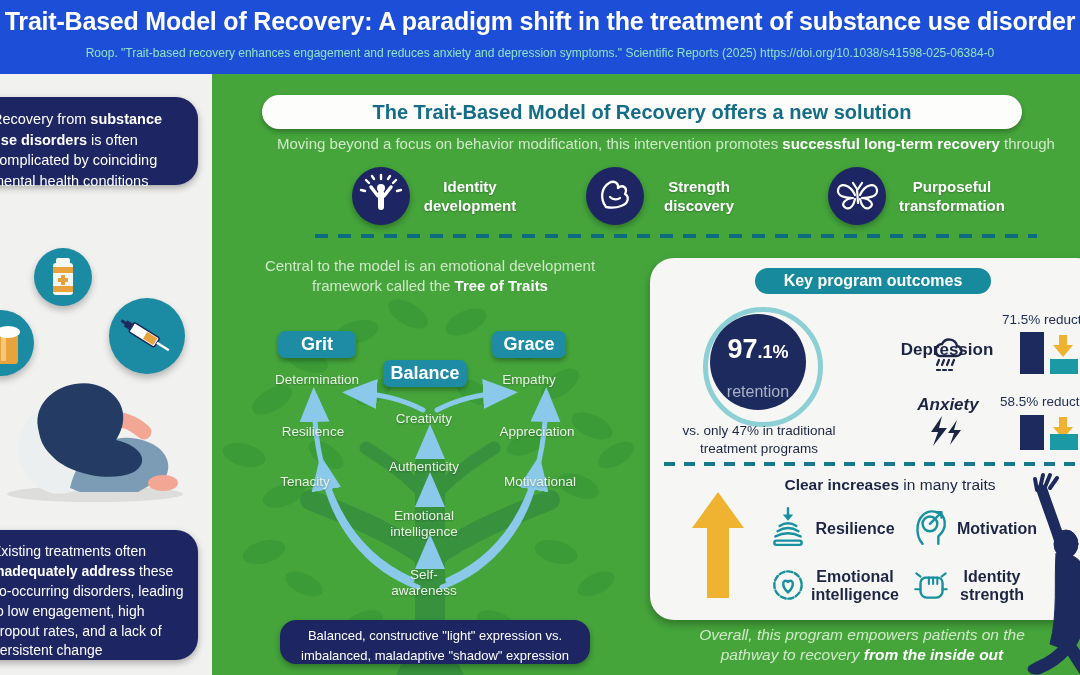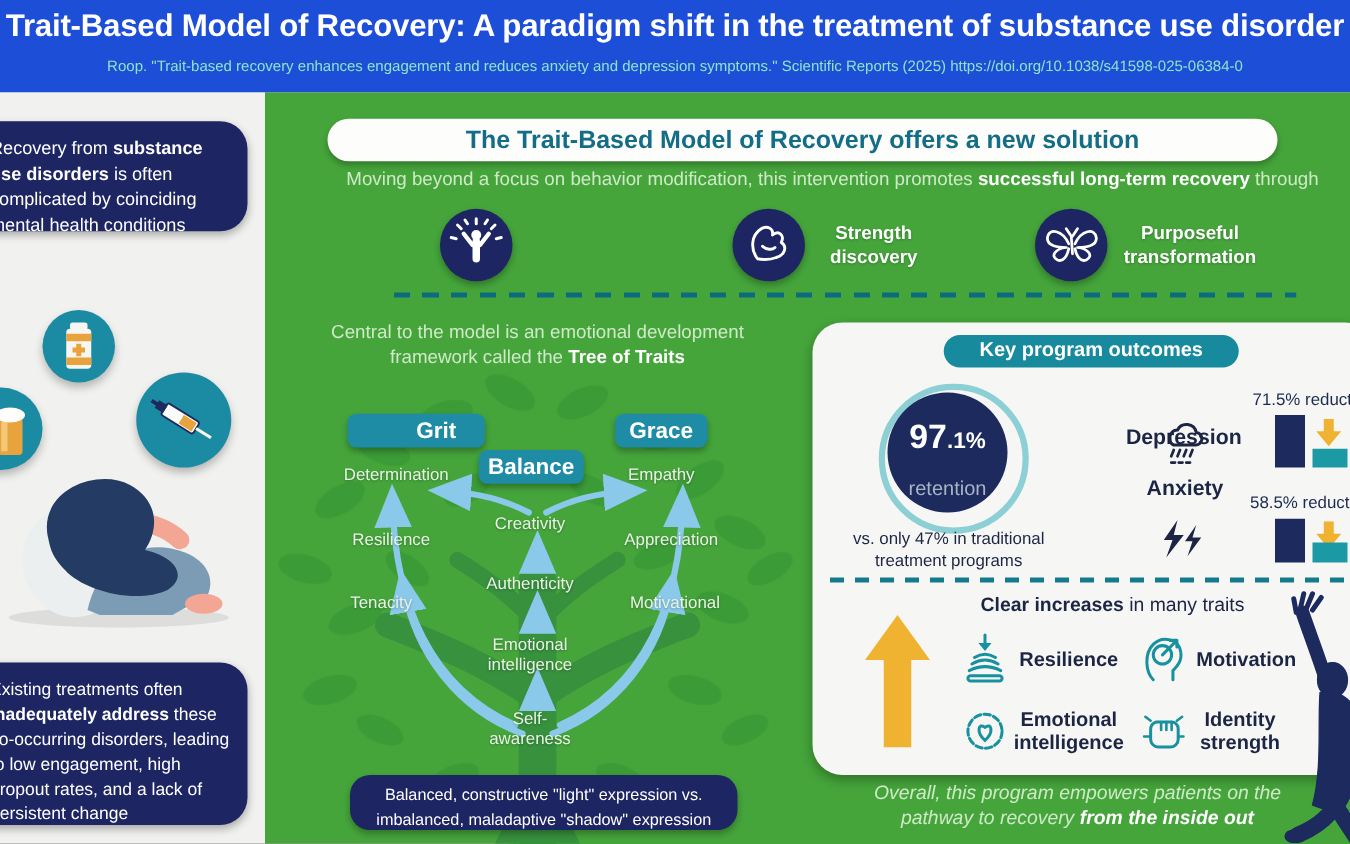--- a/index.html
+++ b/index.html
@@ -126,20 +126,21 @@
     </div>
 
     <div class="abs pillcirc" style="left:140px;top:93px;">
       <svg width="58" height="58" viewBox="-29 -29 58 58" stroke="#fff" fill="none" stroke-linecap="round">
         <circle cx="0" cy="-8" r="4" fill="#fff" stroke="none"></circle>
         <line x1="0" y1="-3" x2="0" y2="11" stroke-width="6"></line>
         <path d="M-3,0 L-10,-9 M3,0 L10,-9" stroke-width="3.5"></path>
         <path d="M-15,-16 l3,3 M0,-21 l0,4 M15,-16 l-3,3 M-20,-6 l4,1 M20,-6 l-4,1 M-9,-20 l2,3 M9,-20 l-2,3" stroke-width="2.4"></path>
       </svg>
     </div>
+    <div class="abs pilllab" style="left:208px;top:104px;width:100px;">Identity development</div>
 
     <div class="abs pillcirc" style="left:374px;top:93px;">
       <svg width="58" height="58" viewBox="-29 -29 58 58" stroke="#fff" fill="none" stroke-width="2.3" stroke-linecap="round" stroke-linejoin="round">
         <path d="M-9,11 C-15,3 -14,-8 -6,-13 C-1,-16 4,-13 3,-8 C8,-12 13,-8 10,-2 C15,1 13,8 6,10 C1,12 -4,12 -9,11 Z"></path>
         <path d="M-5,1 C-2,4 3,4 5,2"></path>
       </svg>
     </div>
     <div class="abs pilllab" style="left:442px;top:104px;width:90px;">Strength discovery</div>
 
     <div class="abs pillcirc" style="left:616px;top:93px;">
@@ -203,21 +204,21 @@
           <path d="M211,160 C190,149 165,144 145,143" marker-end="url(#ah)"></path>
           <path d="M225,160 C246,149 271,144 291,143" marker-end="url(#ah)"></path>
           <path d="M200,330 C132,300 104,232 102,152" marker-end="url(#ah)"></path>
           <path d="M206,337 C154,318 120,272 111,220" marker-end="url(#ah)"></path>
           <path d="M236,330 C304,300 332,232 334,152" marker-end="url(#ah)"></path>
           <path d="M230,337 C282,318 316,272 325,220" marker-end="url(#ah)"></path>
         </g>
       </svg>
     </div>
 
-    <div class="abs tbtn" style="left:66px;top:257px;width:78px;padding-left:32px;">Grit</div>
+    <div class="abs tbtn" style="left:66px;top:257px;width:78px;">Grit</div>
     <div class="abs tbtn" style="left:171px;top:286px;width:84px;">Balance</div>
     <div class="abs tbtn" style="left:280px;top:257px;width:74px;">Grace</div>
 
     <div class="abs trait" style="left:45px;top:298px;width:120px;">Determination</div>
     <div class="abs trait" style="left:267px;top:298px;width:100px;">Empathy</div>
     <div class="abs trait" style="left:162px;top:337px;width:100px;">Creativity</div>
     <div class="abs trait" style="left:51px;top:350px;width:100px;">Resilience</div>
     <div class="abs trait" style="left:275px;top:350px;width:100px;">Appreciation</div>
     <div class="abs trait" style="left:43px;top:400px;width:100px;">Tenacity</div>
     <div class="abs trait" style="left:278px;top:400px;width:100px;">Motivational</div>
@@ -249,21 +250,21 @@
       </div>
       <div class="abs redval" style="left:352px;top:54px;">71.5% reduction</div>
       <div class="abs barN" style="left:370px;top:74px;width:24px;height:42px;"></div>
       <div class="abs" style="left:403px;top:77px;">
         <svg width="20" height="22">
             <polygon points="6,0 14,0 14,10 20,10 10,22 0,10 6,10" fill="#f0b231"></polygon>
           </svg>
       </div>
       <div class="abs barT" style="left:400px;top:101px;width:28px;height:15px;"></div>
 
-      <div class="abs redlab" style="left:238px;top:123px;width:120px;">Anxiety</div>
+      <div class="abs redlab" style="left:238px;top:137px;width:120px;font-style:italic;">Anxiety</div>
       <div class="abs" style="left:275px;top:158px;">
         <svg width="44" height="34" viewBox="0 0 44 34">
           <polygon points="17,0 6,16 13,16 8,30 22,12 14,12" fill="#1d2545"></polygon>
           <polygon points="32,4 23,17 29,17 25,29 36,14 29,14" fill="#1d2545"></polygon>
         </svg>
       </div>
       <div class="abs redval" style="left:350px;top:136px;">58.5% reduction</div>
       <div class="abs barN" style="left:370px;top:157px;width:24px;height:35px;"></div>
       <div class="abs" style="left:403px;top:159px;">
         <svg width="20" height="22">

